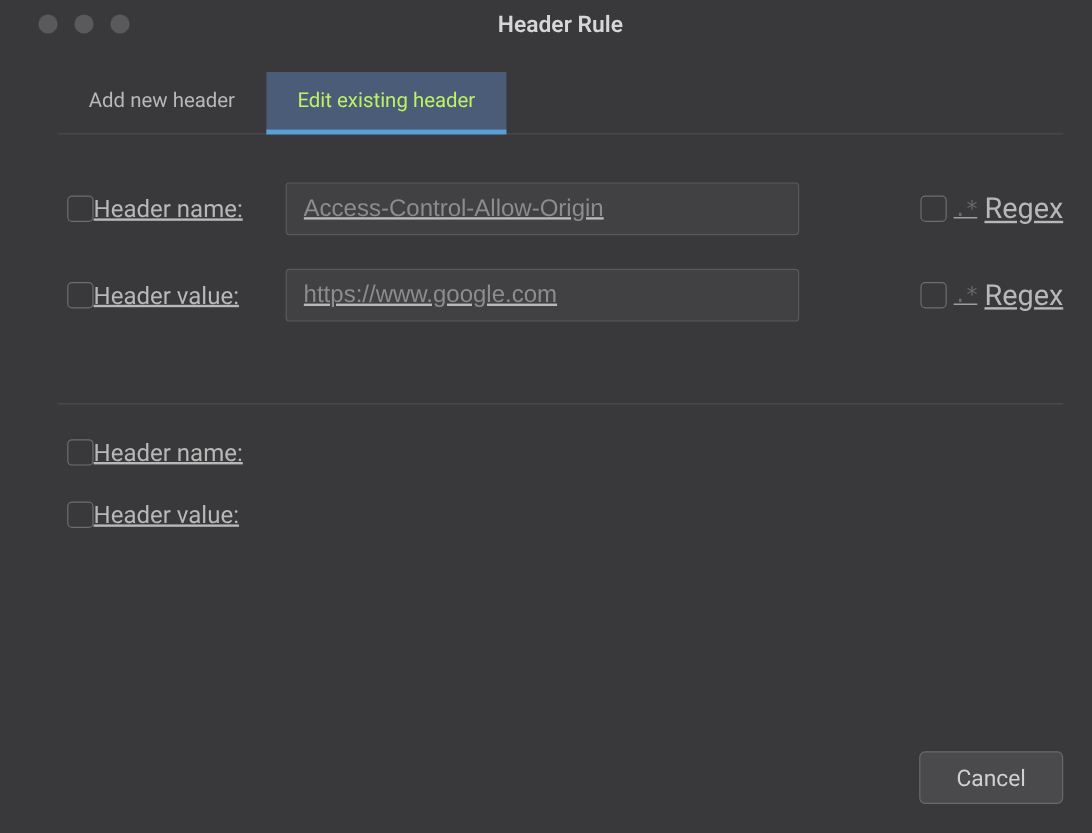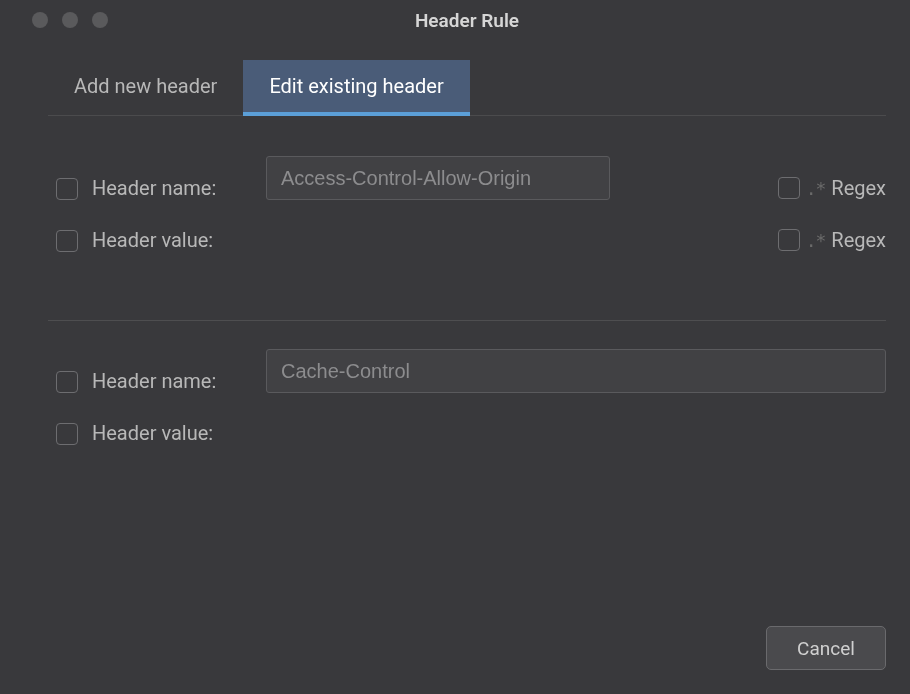--- a/index.html
+++ b/index.html
@@ -62,29 +62,29 @@
     flex: 1;
     display: flex;
     flex-direction: column;
   }
   .tabs {
     display: flex;
     border-bottom: 1px solid #4b4b4d;
   }
   .tab {
     padding: 14px 26px 14px 26px;
-    font-size: 20px;
+    font-size: 17px;
     color: var(--text);
     cursor: pointer;
     border-bottom: 4px solid transparent;
     margin-bottom: -1px;
   }
   .tab.active {
     background: var(--tab-active-bg);
-    color: #ffffff;
+    color: #bef264;
     border-bottom: 4px solid var(--tab-active-underline);
   }
   .section {
     margin-top: 40px;
   }
   .section-header {
     display: flex;
     align-items: center;
     gap: 18px;
     margin-bottom: 28px;
@@ -94,24 +94,24 @@
     color: var(--text);
     white-space: nowrap;
   }
   .section-line {
     flex: 1;
     height: 1px;
     background: #4e4e50;
   }
   .form-row {
     display: flex;
-    align-items: flex-end;
-    gap: 14px;
+    align-items: center;
     margin-bottom: 28px;
     padding-left: 8px;
+    text-decoration: underline;
   }
   .checkbox {
     width: 22px; height: 22px;
     border: 1.5px solid #6d6d70;
     border-radius: 4px;
     flex-shrink: 0;
     cursor: pointer;
     background: transparent;
   }
   .field-label {
@@ -127,21 +127,21 @@
     border-radius: 3px;
     color: var(--text);
     font-size: 20px;
     padding: 0 14px;
     outline: none;
   }
   .text-input::placeholder {
     color: #8c8c8e;
   }
   .find-input {
-    width: 344px;
+    width: 428px;
     flex-shrink: 0;
   }
   .replace-input {
     flex: 1;
   }
   .spacer {
     flex: 1;
   }
   .regex-group {
     display: flex;
@@ -149,21 +149,21 @@
     gap: 6px;
     flex-shrink: 0;
   }
   .regex-icon {
     font-size: 18px;
     color: var(--text-dimmer);
     font-family: monospace;
     letter-spacing: -1px;
   }
   .regex-label {
-    font-size: 20px;
+    font-size: 24px;
     color: var(--text);
   }
   .footer {
     display: flex;
     justify-content: flex-end;
     gap: 2px;
     padding: 0 36px 24px 0;
   }
   .btn {
     min-width: 120px;
@@ -215,38 +215,38 @@
         <div class="regex-group">
           <div class="checkbox"></div>
           <span class="regex-icon">.*</span>
           <span class="regex-label">Regex</span>
         </div>
       </div>
 
       <div class="form-row">
         <div class="checkbox"></div>
         <span class="field-label">Header value:</span>
+        <input class="text-input find-input" placeholder="https://www.google.com" style="">
         <div class="spacer"></div>
         <div class="regex-group">
           <div class="checkbox"></div>
           <span class="regex-icon">.*</span>
           <span class="regex-label">Regex</span>
         </div>
       </div>
     </div>
 
     <div class="section">
       <div class="section-header">
         <div class="section-line"></div>
       </div>
 
       <div class="form-row">
         <div class="checkbox"></div>
         <span class="field-label">Header name:</span>
-        <input class="text-input replace-input" placeholder="Cache-Control" style="">
       </div>
 
       <div class="form-row">
         <div class="checkbox"></div>
         <span class="field-label">Header value:</span>
       </div>
     </div>
 
   </div>
 

